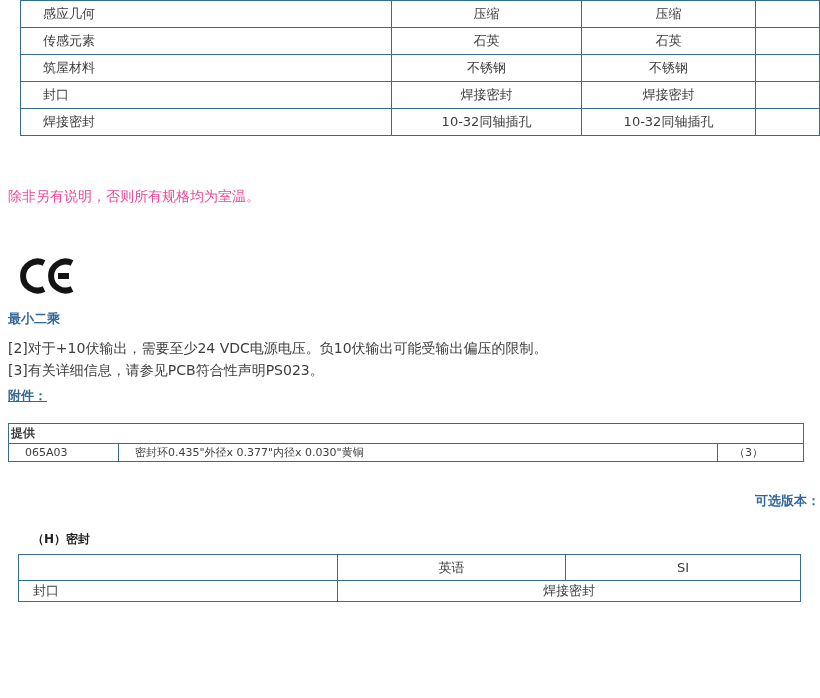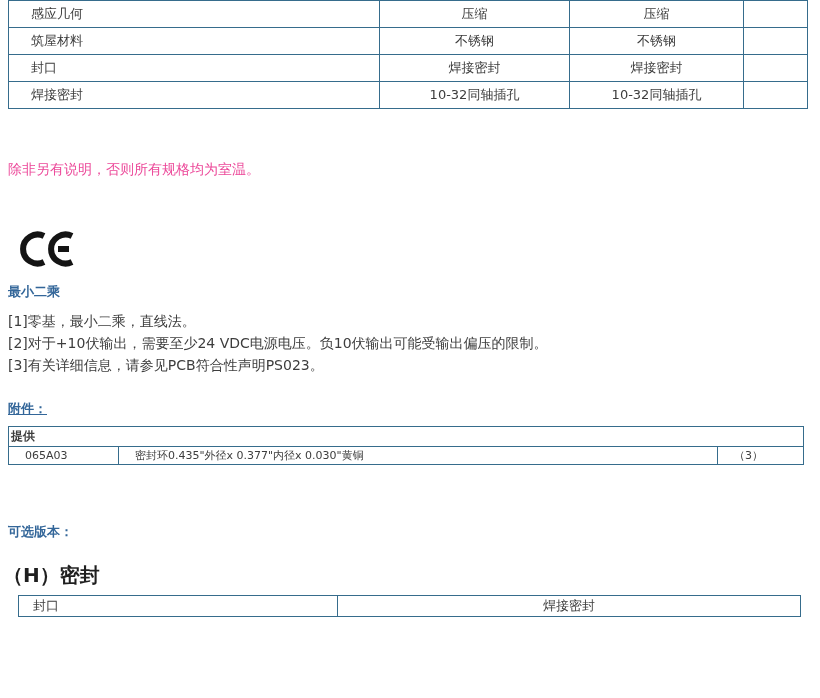--- a/index.html
+++ b/index.html
@@ -5,55 +5,55 @@
   html,body{margin:0;padding:0;background:#ffffff;}
   body{
     width:820px;height:698px;overflow:hidden;
     font-family:"DejaVu Sans","Liberation Sans",sans-serif;
     color:#3d3d3d;font-size:13px;
   }
   .page{width:820px;}
 
   
   table{border-collapse:collapse;table-layout:fixed;background:#fff;}
-  .spec-table{margin-left:8px;width:799px;}
+  .spec-table{margin-left:20px;width:799px;}
   .spec-table td{
     border:1px solid #366c8c;height:24px;font-size:13px;color:#3d3d3d;
     overflow:hidden;white-space:nowrap;
   }
   .spec-table td.lbl{text-align:left;padding-left:22px;}
   .spec-table td.val{text-align:center;}
   .spec-table col.c1{width:371px;}
   .spec-table col.c2{width:190px;}
   .spec-table col.c3{width:174px;}
   .spec-table col.c4{width:64px;}
 
   
   .room-note{margin:52px 0 0 8px;font-size:14px;color:#ec4899;}
   .ce-wrap{margin:50px 0 0 18px;height:40px;}
   .blue-head{margin:14px 0 0 8px;font-size:13px;font-weight:bold;color:#336699;}
   .notes{margin:9px 0 0 8px;font-size:14px;line-height:22px;color:#3d3d3d;}
   .notes p{margin:0;}
-  .head-attach{margin-top:24px;text-decoration:underline;}
-  .head-optional{margin-top:58px;}
+  .head-attach{margin-top:6px;text-decoration:underline;}
+  .head-optional{margin-top:30px;text-align:right;}
 
   
-  .acc-table{margin:8px 0 0 8px;width:795px;}
+  .acc-table{margin:18px 0 0 8px;width:795px;}
   .acc-table td{
     border:1px solid #366c8c;font-size:11px;color:#3d3d3d;
     padding:1px 2px;overflow:hidden;white-space:nowrap;text-align:left;
   }
   .acc-table td.acc-header{font-weight:bold;height:15px;font-size:12px;}
   .acc-table td.acc-cell{height:13px;padding-left:16px;}
   .acc-table col.a1{width:110px;}
   .acc-table col.a2{width:599px;}
   .acc-table col.a3{width:86px;}
 
   
-  .version-title{margin:21px 0 0 3px;font-size:20px;font-weight:bold;color:#1f1f1f;}
+  .version-title{margin:21px 0 0 32px;font-size:12px;font-weight:bold;color:#1f1f1f;}
   .opt-table{margin:6px 0 0 18px;width:782px;}
   .opt-table td{
     border:1px solid #366c8c;font-size:13px;color:#3d3d3d;
     overflow:hidden;white-space:nowrap;
   }
   .opt-table td.hdr{height:23px;text-align:center;}
   .opt-table td.row-lbl{height:18px;text-align:left;padding-left:14px;}
   .opt-table td.row-val{height:18px;text-align:center;}
   .opt-table col.o1{width:319px;}
   .opt-table col.o2{width:228px;}
@@ -69,20 +69,26 @@
         <col class="c1">
         <col class="c2">
         <col class="c3">
         <col class="c4">
       </colgroup>
     <tbody>
       <tr>
         <td class="lbl">感应几何</td>
         <td class="val">压缩</td>
         <td class="val">压缩</td>
+        <td class="val"></td>
+      </tr>
+      <tr>
+        <td class="lbl">传感元素</td>
+        <td class="val">石英</td>
+        <td class="val">石英</td>
         <td class="val"></td>
       </tr>
       <tr>
         <td class="lbl">筑屋材料</td>
         <td class="val">不锈钢</td>
         <td class="val">不锈钢</td>
         <td class="val"></td>
       </tr>
       <tr>
         <td class="lbl">封口</td>
@@ -104,21 +110,20 @@
   <div class="ce-wrap">
     <svg width="56" height="40" viewBox="0 0 56 40" aria-hidden="true">
       <path d="M 26 7 A 14.5 14.5 0 1 0 26 33" fill="none" stroke="#141414" stroke-width="6"></path>
       <path d="M 54 7 A 14.5 14.5 0 1 0 54 33" fill="none" stroke="#141414" stroke-width="6"></path>
       <line x1="40" y1="20" x2="51" y2="20" stroke="#141414" stroke-width="6"></line>
     </svg>
   </div>
 
   <h4 class="blue-head">最小二乘</h4>
   <div class="notes">
-    <p>[1]零基，最小二乘，直线法。</p>
     <p>[2]对于+10伏输出，需要至少24 VDC电源电压。负10伏输出可能受输出偏压的限制。</p>
     <p>[3]有关详细信息，请参见PCB符合性声明PS023。</p>
   </div>
 
   <h4 class="blue-head head-attach">附件：</h4>
   <table class="acc-table">
     <colgroup>
         <col class="a1">
         <col class="a2">
         <col class="a3">
@@ -139,19 +144,24 @@
   <h3 class="version-title">（H）密封</h3>
 
   <table class="opt-table">
     <colgroup>
         <col class="o1">
         <col class="o2">
         <col class="o3">
       </colgroup>
     <tbody>
       <tr>
+        <td class="hdr"></td>
+        <td class="hdr">英语</td>
+        <td class="hdr">SI</td>
+      </tr>
+      <tr>
         <td class="row-lbl">封口</td>
         <td class="row-val" colspan="2">焊接密封</td>
       </tr>
     </tbody>
   </table>
 
 </div>
 
 </body></html>

